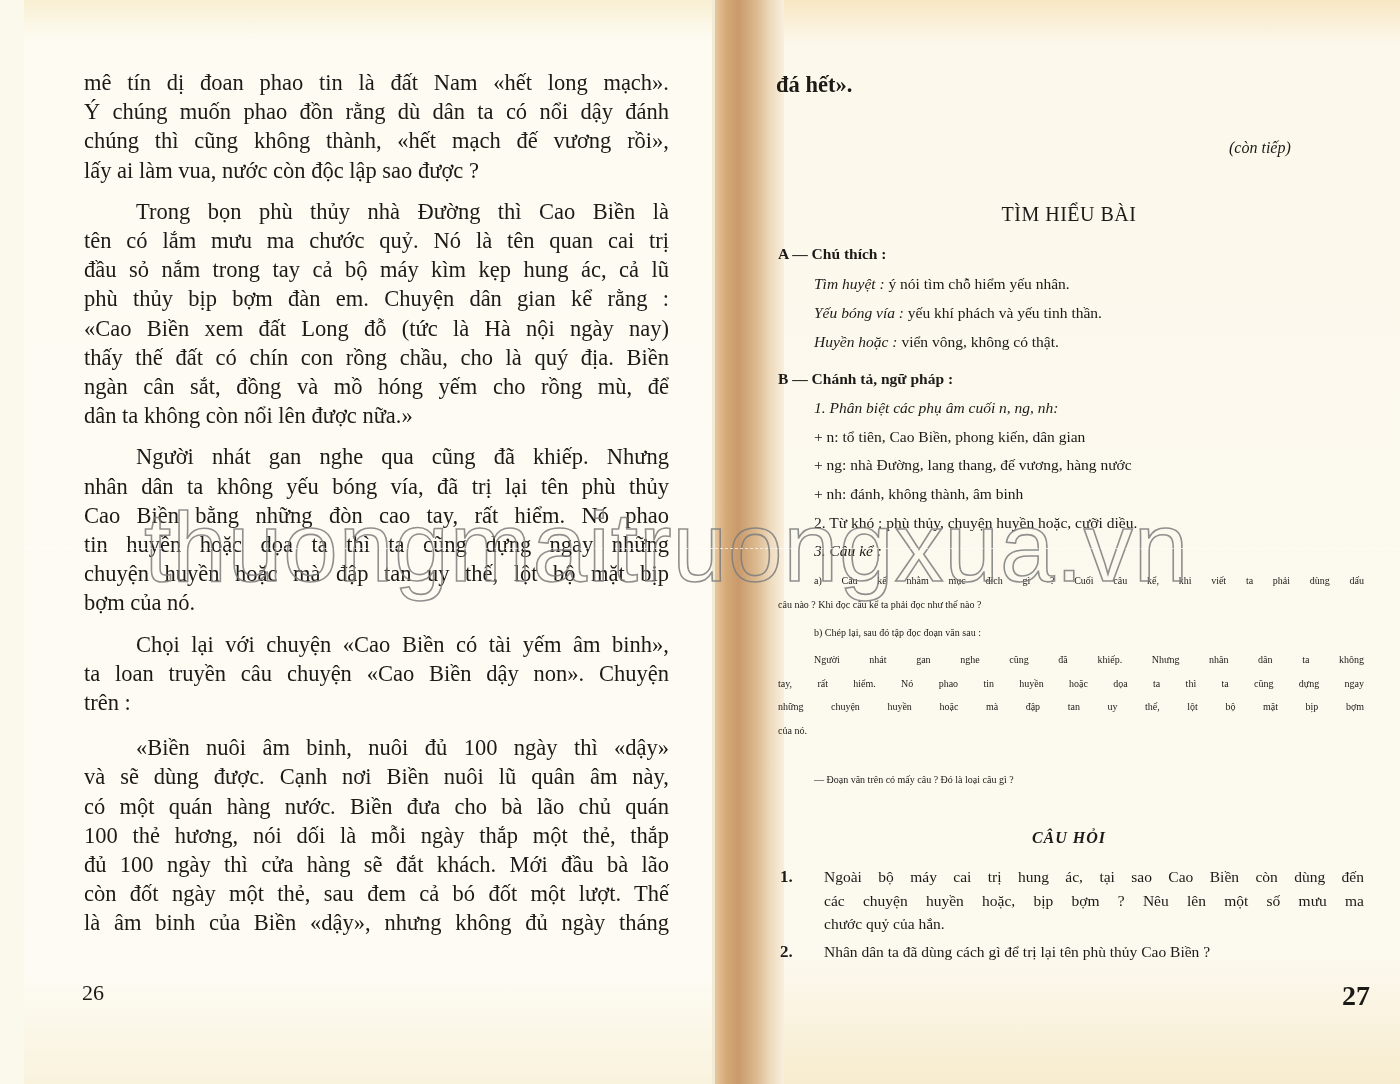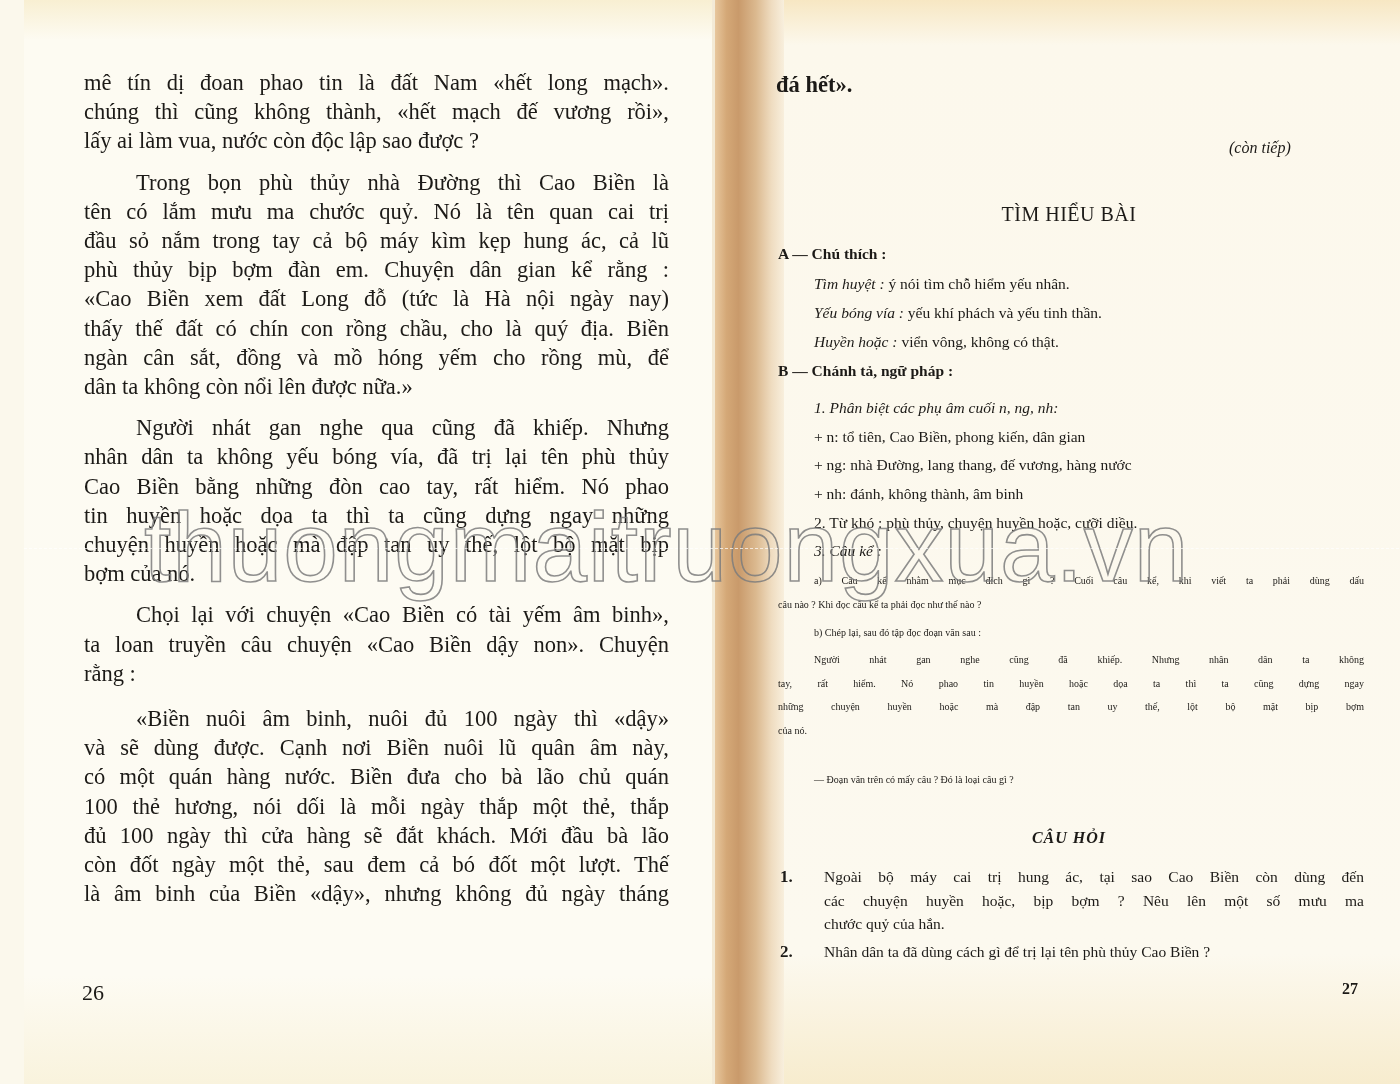--- a/index.html
+++ b/index.html
@@ -28,21 +28,21 @@
   .left-text {
     position: absolute; left: 60px; top: 68px; width: 585px;
     font-size: 22.5px; line-height: 29.2px;
   }
   .left-text p { margin: 0 0 12px 0; text-align: justify; text-align-last: justify; }
   .left-text p .line { display: block; text-align: justify; text-align-last: justify; white-space: nowrap; }
   .left-text p .line.last { text-align-last: left; }
   .indent { padding-left: 52px; }
 
   .page-num-left { position: absolute; left: 58px; top: 980px; font-size: 22px; font-weight: normal; }
-  .page-num-right { position: absolute; left: 1318px; top: 980px; font-size: 16px; font-weight: bold; }
+  .page-num-right { position: absolute; left: 1318px; top: 980px; font-size: 28px; font-weight: bold; }
 
   
   .right-cont {
     position: absolute; left: 752px; top: 70px; width: 583px;
     font-size: 22.5px; line-height: 29px; font-weight: bold;
   }
   .right-cont .line { display: block; text-align: justify; text-align-last: justify; white-space: nowrap; }
   .right-cont .line.last { text-align-last: left; }
   .con-tiep { position: absolute; left: 1205px; top: 139px; font-style: italic; font-size: 16px; }
   .section-title { position: absolute; left: 745px; top: 203px; width: 600px; text-align: center; font-size: 20px; letter-spacing: 0.5px; }
@@ -78,20 +78,21 @@
 
 <div class="spread">
   <div class="page page-left"></div>
   <div class="page page-right"></div>
   <div class="gutter"></div>
   <div class="gutter-edge"></div>
 
   <div class="left-text">
     <p>
       <span class="line">mê tín dị đoan phao tin là đất Nam «hết long mạch».</span>
+      <span class="line">Ý chúng muốn phao đồn rằng dù dân ta có nổi dậy đánh</span>
       <span class="line">chúng thì cũng không thành, «hết mạch đế vương rồi»,</span>
       <span class="line last">lấy ai làm vua, nước còn độc lập sao được ?</span>
     </p>
     <p>
       <span class="line indent">Trong bọn phù thủy nhà Đường thì Cao Biền là</span>
       <span class="line">tên có lắm mưu ma chước quỷ. Nó là tên quan cai trị</span>
       <span class="line">đầu sỏ nắm trong tay cả bộ máy kìm kẹp hung ác, cả lũ</span>
       <span class="line">phù thủy bịp bợm đàn em. Chuyện dân gian kể rằng :</span>
       <span class="line">«Cao Biền xem đất Long đỗ (tức là Hà nội ngày nay)</span>
       <span class="line">thấy thế đất có chín con rồng chầu, cho là quý địa. Biền</span>
@@ -102,21 +103,21 @@
       <span class="line indent">Người nhát gan nghe qua cũng đã khiếp. Nhưng</span>
       <span class="line">nhân dân ta không yếu bóng vía, đã trị lại tên phù thủy</span>
       <span class="line">Cao Biền bằng những đòn cao tay, rất hiểm. Nó phao</span>
       <span class="line">tin huyền hoặc dọa ta thì ta cũng dựng ngay những</span>
       <span class="line">chuyện huyền hoặc mà đập tan uy thế, lột bộ mặt bịp</span>
       <span class="line last">bợm của nó.</span>
     </p>
     <p>
       <span class="line indent">Chọi lại với chuyện «Cao Biền có tài yếm âm binh»,</span>
       <span class="line">ta loan truyền câu chuyện «Cao Biền dậy non». Chuyện</span>
-      <span class="line last">rằng :</span>
+      <span class="line last">trên :</span>
     </p>
     <p style="margin-top:16px">
       <span class="line indent">«Biền nuôi âm binh, nuôi đủ 100 ngày thì «dậy»</span>
       <span class="line">và sẽ dùng được. Cạnh nơi Biền nuôi lũ quân âm này,</span>
       <span class="line">có một quán hàng nước. Biền đưa cho bà lão chủ quán</span>
       <span class="line">100 thẻ hương, nói dối là mỗi ngày thắp một thẻ, thắp</span>
       <span class="line">đủ 100 ngày thì cửa hàng sẽ đắt khách. Mới đầu bà lão</span>
       <span class="line">còn đốt ngày một thẻ, sau đem cả bó đốt một lượt. Thế</span>
       <span class="line">là âm binh của Biền «dậy», nhưng không đủ ngày tháng</span>
     </p>
@@ -127,21 +128,21 @@
     <span class="line last">đá hết».</span>
   </div>
   <div class="con-tiep">(còn tiếp)</div>
   <div class="section-title">TÌM HIỂU BÀI</div>
 
   <div class="sec-head" style="top:245px">A — Chú thích :</div>
   <div class="note-line" style="top:275px"><i>Tìm huyệt :</i><span> ý nói tìm chỗ hiểm yếu nhân.</span></div>
   <div class="note-line" style="top:304px"><i>Yếu bóng vía :</i><span> yếu khí phách và yếu tinh thần.</span></div>
   <div class="note-line" style="top:333px"><i>Huyền hoặc :</i><span> viển vông, không có thật.</span></div>
 
-  <div class="sec-head" style="top:362px">B — Chánh tả, ngữ pháp :</div>
+  <div class="sec-head" style="top:370px">B — Chánh tả, ngữ pháp :</div>
   <div class="b-line" style="top:399px;font-style:italic">1. Phân biệt các phụ âm cuối n, ng, nh:</div>
   <div class="b-line" style="top:428px">+ n: tổ tiên, Cao Biền, phong kiến, dân gian</div>
   <div class="b-line" style="top:456px">+ ng: nhà Đường, lang thang, đế vương, hàng nước</div>
   <div class="b-line" style="top:485px">+ nh: đánh, không thành, âm binh</div>
   <div class="b-line" style="top:514px">2. Từ khó : phù thủy, chuyện huyền hoặc, cưỡi diều.</div>
   <div class="b-line" style="top:542px;font-style:italic">3. Câu kể :</div>
 
   <div class="q-para" style="top:569px">
     <span class="line ind">a) Câu kể nhằm mục đích gì ? Cuối câu kể, khi viết ta phải dùng dấu</span>
     <span class="line last">câu nào ? Khi đọc câu kể ta phải đọc như thế nào ?</span>

